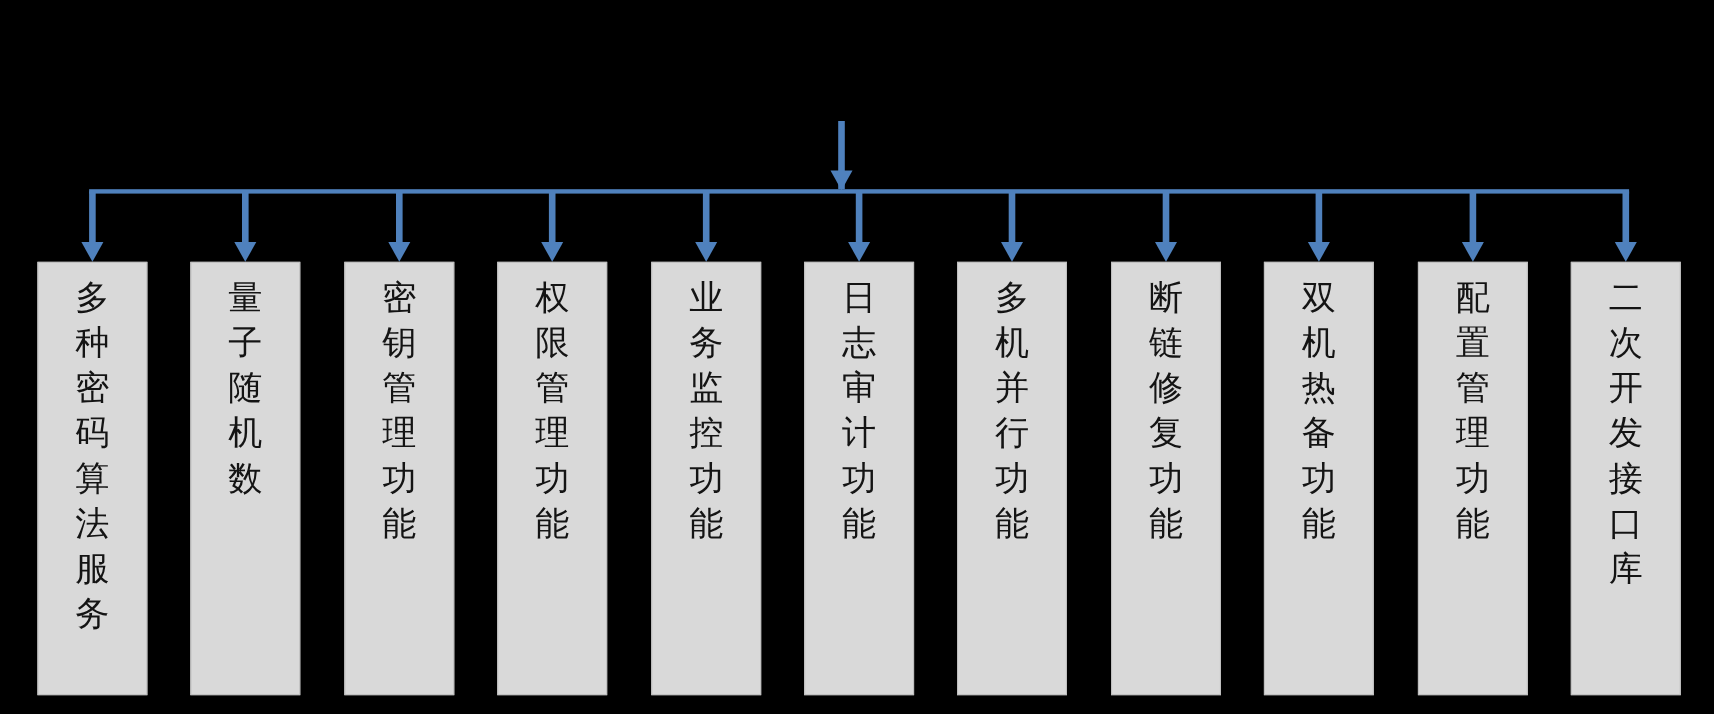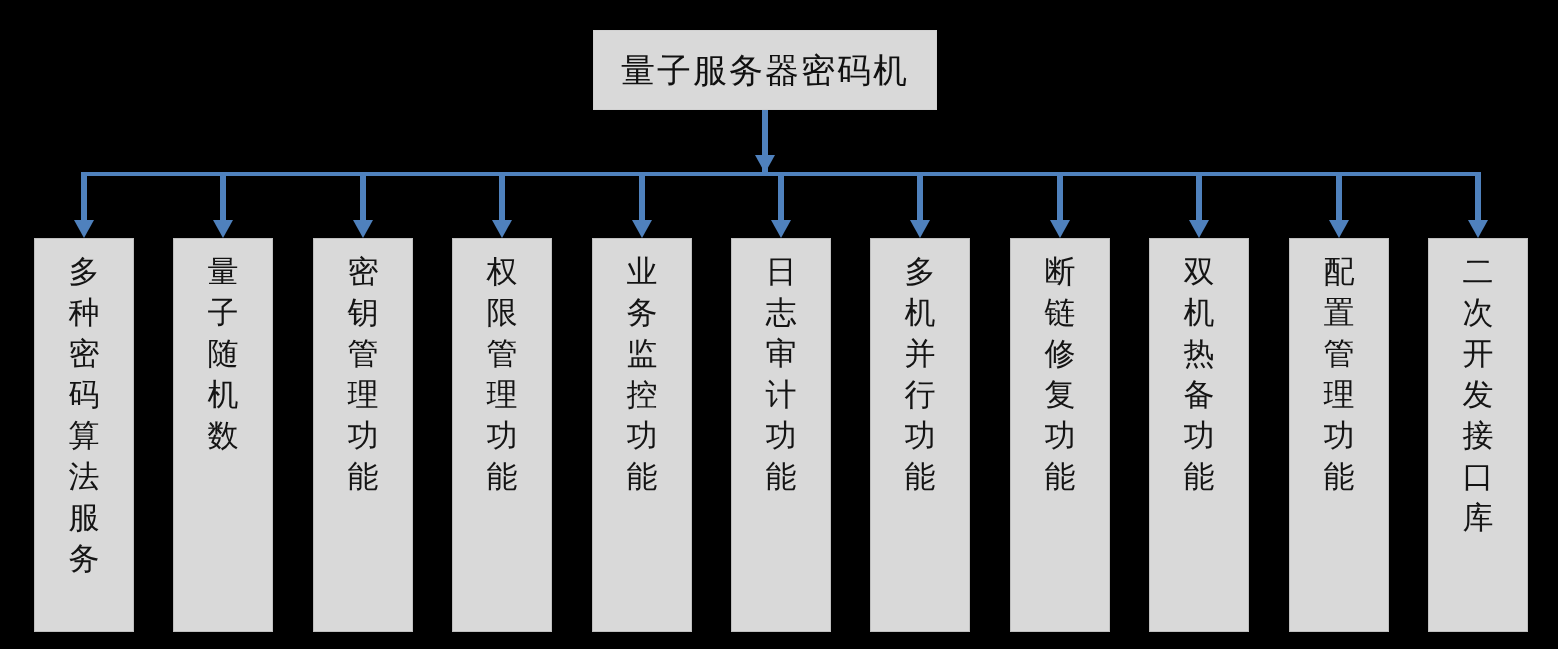--- a/index.html
+++ b/index.html
@@ -104,23 +104,20 @@
       <rect x="1057" y="174" width="6" height="46" fill="#4f81bd"></rect>
       <polygon points="1050,220 1070,220 1060,238" fill="#4f81bd"></polygon>
       <rect x="1196" y="174" width="6" height="46" fill="#4f81bd"></rect>
       <polygon points="1189,220 1209,220 1199,238" fill="#4f81bd"></polygon>
       <rect x="1336" y="174" width="6" height="46" fill="#4f81bd"></rect>
       <polygon points="1329,220 1349,220 1339,238" fill="#4f81bd"></polygon>
       <rect x="1475" y="174" width="6" height="46" fill="#4f81bd"></rect>
       <polygon points="1468,220 1488,220 1478,238" fill="#4f81bd"></polygon>
     </svg>
 
-  <div class="root-box">
-    <span class="root-label">量子服务器密码机</span>
-  </div>
 
   <div id="children-layer">
       <div class="child-box" style="left: 34px;">
         <span class="child-label">
           <span class="ch">多</span>
           <span class="ch">种</span>
           <span class="ch">密</span>
           <span class="ch">码</span>
           <span class="ch">算</span>
           <span class="ch">法</span>

